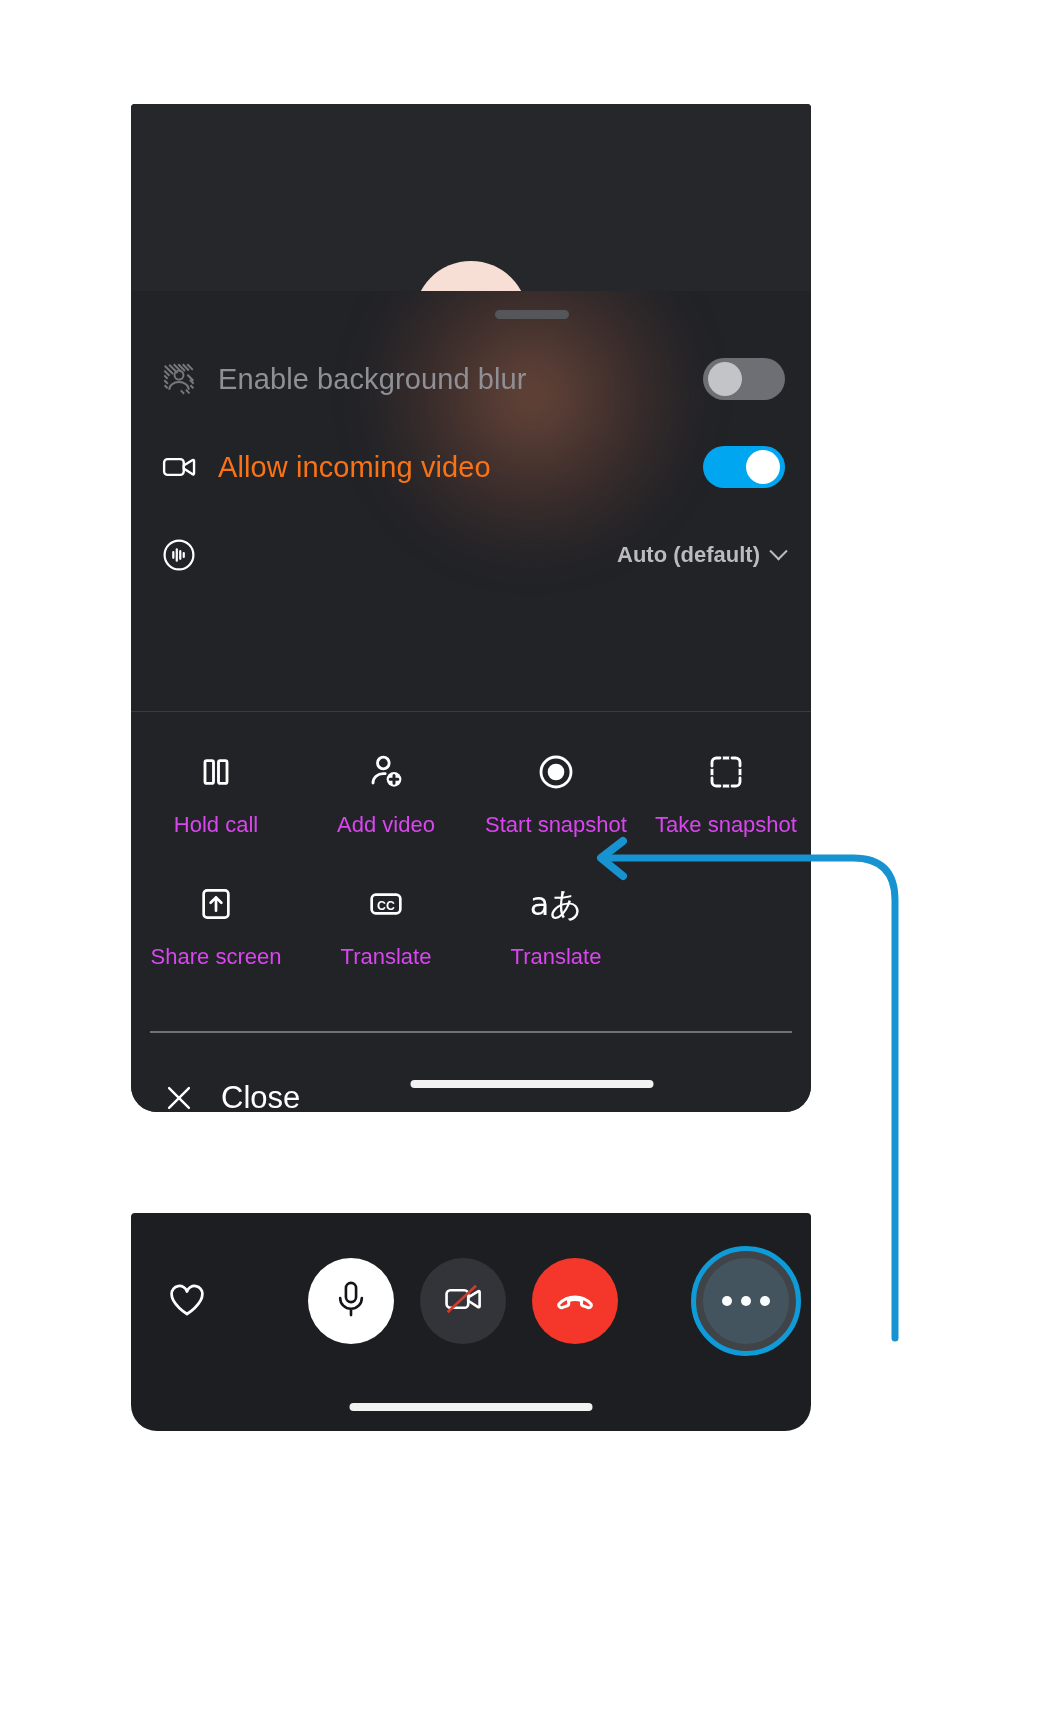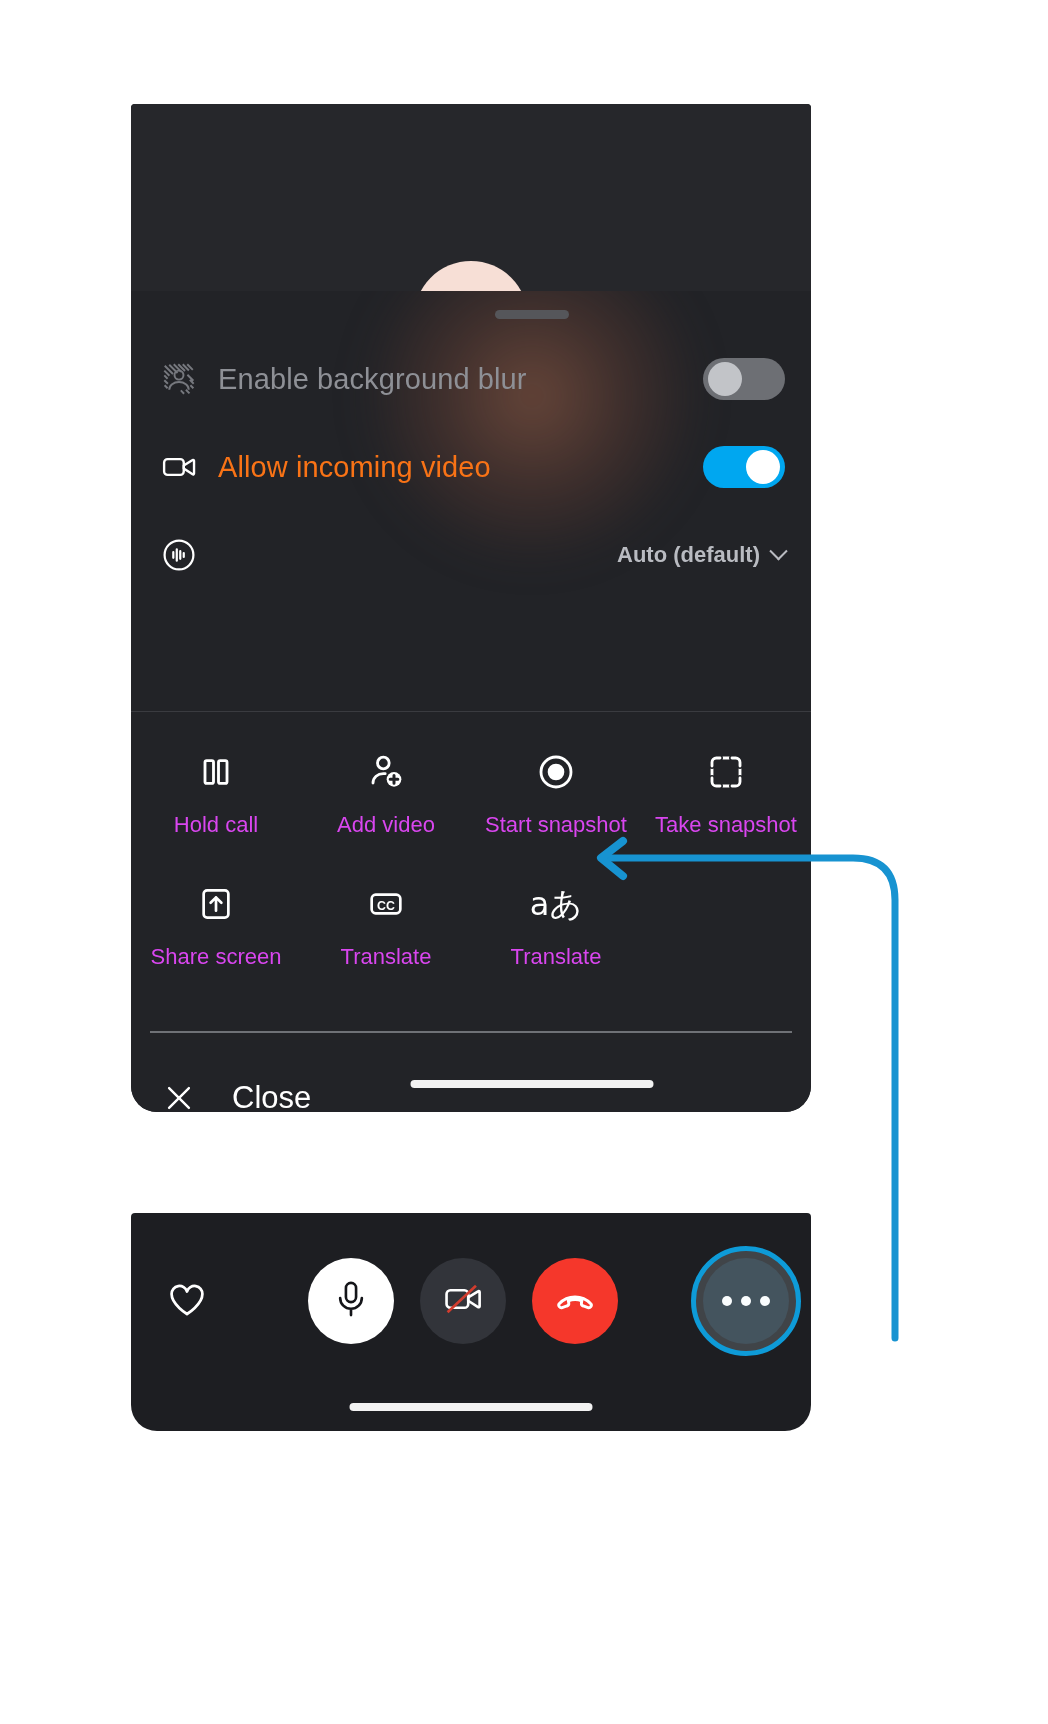--- a/index.html
+++ b/index.html
@@ -202,21 +202,21 @@
     position: absolute;
     left: 0;
     top: 770px;
     width: 680px;
     height: 74px;
     display: flex;
     align-items: center;
     padding-left: 27px;
   }
   .close-label {
-    margin-left: 32px;
+    margin-left: 21px;
     font-size: 31px;
     color: #ffffff;
   }
 
   .home-indicator {
     position: absolute;
     left: 50%;
     transform: translateX(-50%);
     width: 243px;
     height: 8px;

